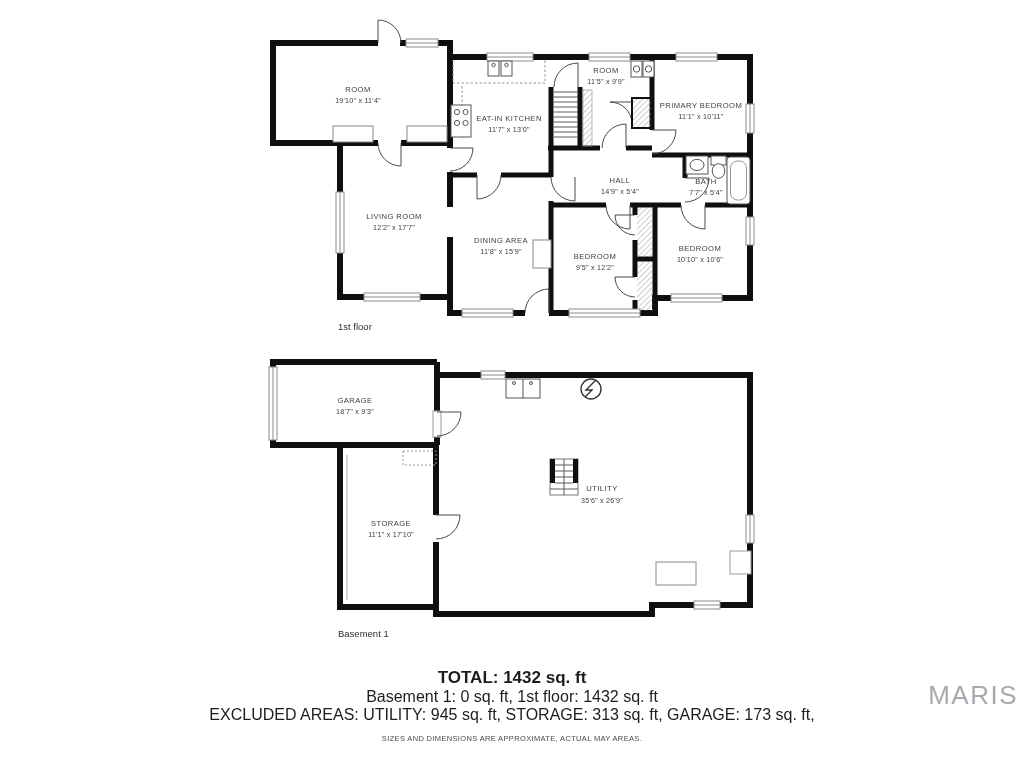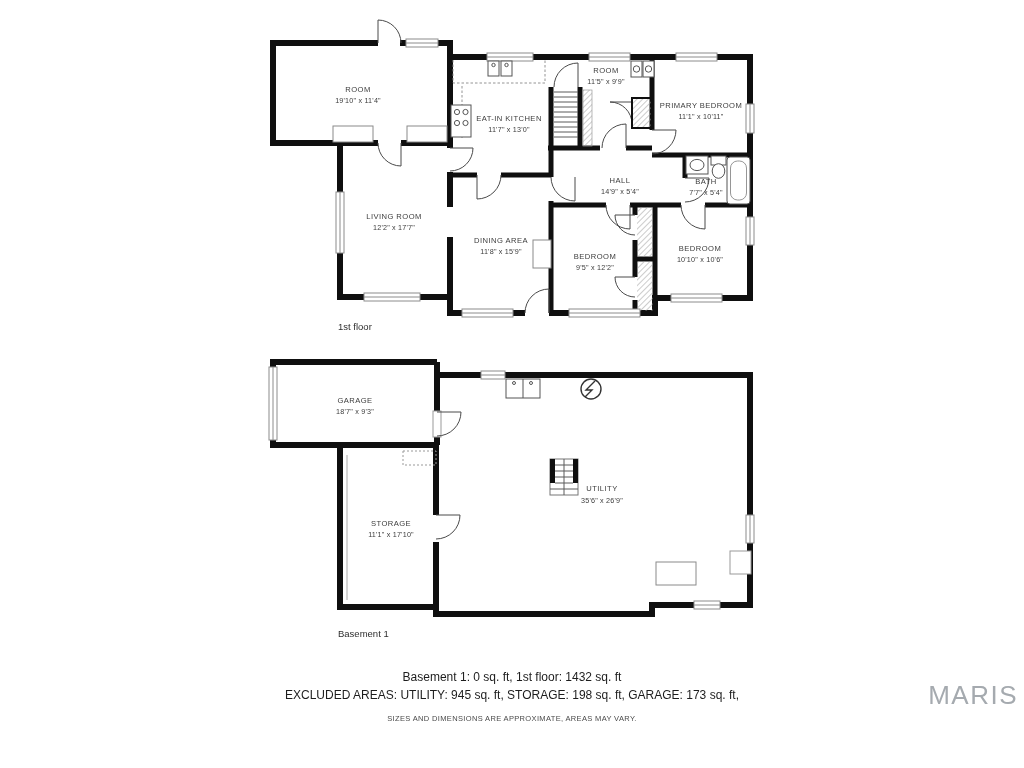--- a/index.html
+++ b/index.html
@@ -11,21 +11,21 @@
     font-family:"Liberation Sans", sans-serif;
     fill:#3b3b3b;
   }
   .room-name{font-size:7.6px;letter-spacing:.45px;}
   .room-dims{font-size:7.2px;letter-spacing:.2px;}
   .floor-label{font-size:9.5px;fill:#2e2e2e;}
   .summary{
     position:absolute;left:0;right:0;top:668px;text-align:center;color:#1d1d1d;
   }
   .summary .total{font-size:17px;font-weight:bold;line-height:20px;}
-  .summary .line{font-size:12px;line-height:18px;}
+  .summary .line{font-size:16px;line-height:18px;}
   .summary .disclaimer{font-size:7.5px;color:#4a4a4a;letter-spacing:.35px;margin-top:10px;}
   .logo{
     position:absolute;right:6px;top:680px;font-size:26px;letter-spacing:1.5px;
     color:#a5aaaf;font-weight:normal;
   }
 </style>
 </head>
 <body>
 
 <div class="page">
@@ -284,21 +284,22 @@
       <g text-anchor="middle">
         <text class="room-name" x="602" y="491">UTILITY</text>
         <text class="room-dims" x="602" y="503">35'6" x 26'9"</text>
       </g>
       <text class="floor-label" x="338" y="637">Basement 1</text>
     </g>
   </svg>
 
   
   <div class="summary">
+    <div class="total">TOTAL: 1432 sq. ft</div>
     <div class="line">Basement 1: 0 sq. ft, 1st floor: 1432 sq. ft</div>
-    <div class="line">EXCLUDED AREAS: UTILITY: 945 sq. ft, STORAGE: 198 sq. ft, GARAGE: 173 sq. ft,</div>
-    <div class="disclaimer">SIZES AND DIMENSIONS ARE APPROXIMATE, AREAS MAY VARY.</div>
+    <div class="line">EXCLUDED AREAS: UTILITY: 945 sq. ft, STORAGE: 313 sq. ft, GARAGE: 173 sq. ft,</div>
+    <div class="disclaimer">SIZES AND DIMENSIONS ARE APPROXIMATE, ACTUAL MAY AREAS.</div>
   </div>
 
   
   <div class="logo">MARIS</div>
 
 </div>
 
 </body></html>

